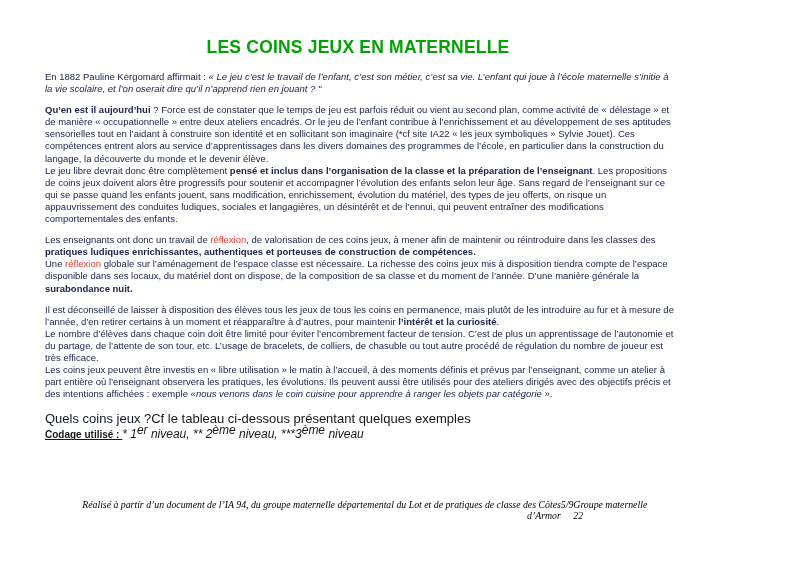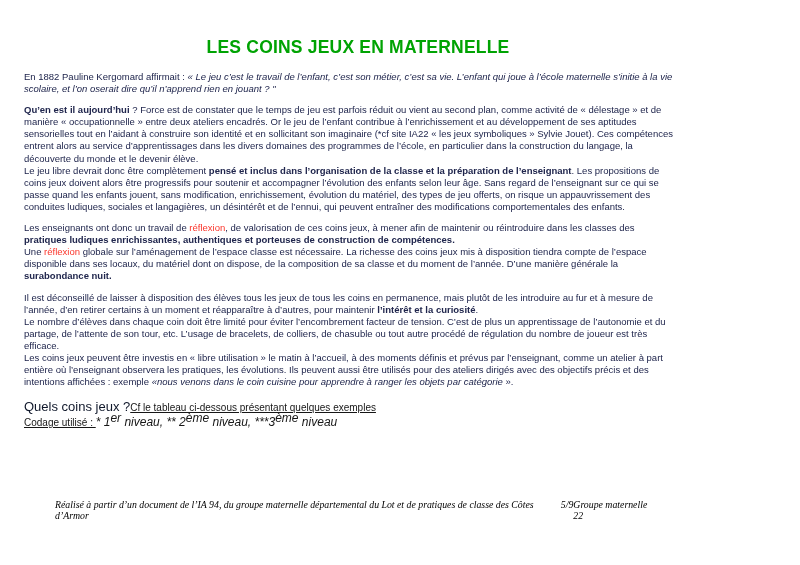--- a/index.html
+++ b/index.html
@@ -17,21 +17,21 @@
   }
   .doc-title {
     margin: 37px 0 13px 0;
     text-align: center;
     font-size: 17.5px;
     font-weight: bold;
     letter-spacing: 0.2px;
     color: #00a303;
   }
   .content {
-    padding: 0 42px 0 24px;
+    padding: 0 42px 0 45px;
     color: #20264d;
     font-size: 9.5px;
     line-height: 12.1px;
   }
   .block { margin: 0; }
   .block.para:not(:first-child) { margin-top: 9px; }
   .block.tight { margin-top: 0 !important; }
   .block.heading {
     margin-top: 11px;
     margin-bottom: 1px;
@@ -40,41 +40,41 @@
     font-size: 12.5px;
     line-height: 14px;
   }
   .block.quels {
     margin-top: 11px;
     color: #161616;
     line-height: 15px;
   }
   .bold { font-weight: bold; text-align: center; }
   .italic { font-style: italic; }
-  .underline { text-decoration: underline; }
+  .underline { text-decoration: underline; font-weight: bold; }
   .red { color: #fb352b; }
   .s-lg { font-size: 13px; color: #0f172a; }
-  .s-sm { font-size: 10px; color: #161616; text-decoration: underline; }
+  .s-sm { font-size: 13px; color: #161616; }
   .s-md { font-size: 10px; color: #161616; }
   .s-it { font-size: 12px; font-style: italic; color: #161616; }
   sup { font-size: 0.62em; line-height: 0; margin-top: 18px; }
   .footer {
     position: absolute;
     left: 55px;
     right: 58px;
     top: 499px;
     display: flex;
     justify-content: space-between;
     align-items: baseline;
     font-family: "Liberation Serif", serif;
     font-style: italic;
     font-size: 9.8px;
     color: #000000;
   }
-  .footer .src { max-width: 545px; }
+  .footer .src { max-width: 545px; text-align: right; }
 </style>
 </head>
 <body>
 
 <div class="page">
   <h1 class="doc-title">LES COINS JEUX EN MATERNELLE</h1>
   <div class="content">
       <div class="block para"><span>En 1882 Pauline Kergomard affirmait :  </span><span class="italic">« Le jeu c’est le travail de l’enfant, c’est son métier, c’est sa vie. L’enfant qui joue à l’école maternelle s’initie à la vie scolaire, et l’on oserait dire qu’il n’apprend rien en jouant ? "</span></div>
       <div class="block para"><span class="bold">Qu’en est il aujourd’hui </span><span>? Force est de constater que le temps de jeu est parfois réduit ou vient au second plan, comme activité de « délestage » et de manière « occupationnelle » entre deux ateliers encadrés. Or le jeu de l’enfant contribue à l’enrichissement et au développement de ses aptitudes sensorielles tout en l’aidant à construire son identité et en sollicitant son imaginaire (*cf site IA22 « les jeux symboliques » Sylvie Jouet). Ces compétences entrent alors au service d’apprentissages dans les divers domaines des programmes de l’école, en particulier dans la construction du langage, la découverte du monde et le devenir élève.</span><br><span>Le jeu libre devrait donc être complètement </span><span class="bold">pensé et inclus dans l’organisation de la classe et la préparation de l’enseignant</span><span>. Les propositions de coins jeux doivent alors être progressifs pour soutenir et accompagner l’évolution des enfants selon leur âge. Sans regard de l’enseignant sur ce qui se passe quand les enfants jouent, sans modification, enrichissement, évolution du matériel, des types de jeu offerts, on risque un appauvrissement des conduites ludiques, sociales et langagières, un désintérêt et de l’ennui, qui peuvent entraîner des modifications comportementales des enfants.</span></div>
       <div class="block para"><span>Les enseignants ont donc un travail de </span><span class="red">réflexion</span><span>, de valorisation de ces coins jeux, à mener afin de maintenir ou réintroduire dans les classes des </span><span class="bold">pratiques ludiques enrichissantes, authentiques et porteuses de construction de compétences.</span></div>

